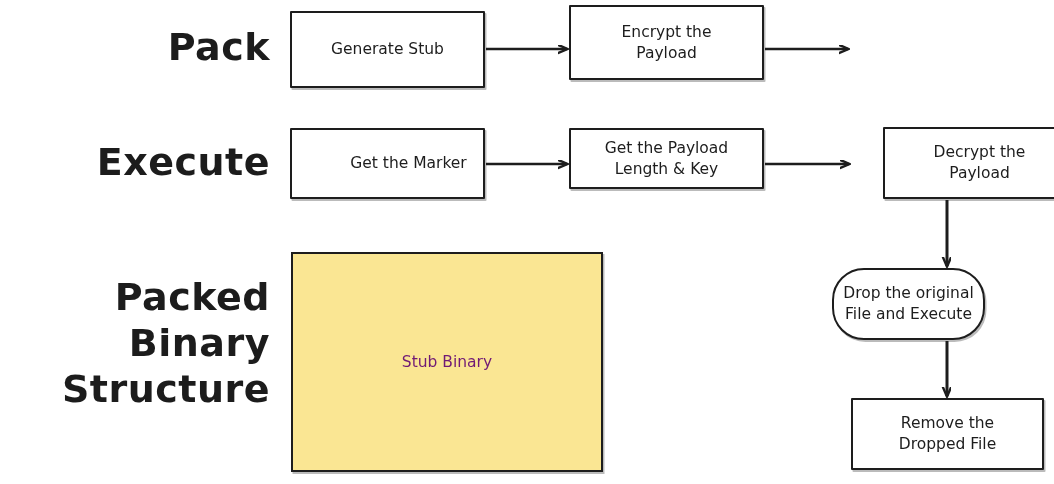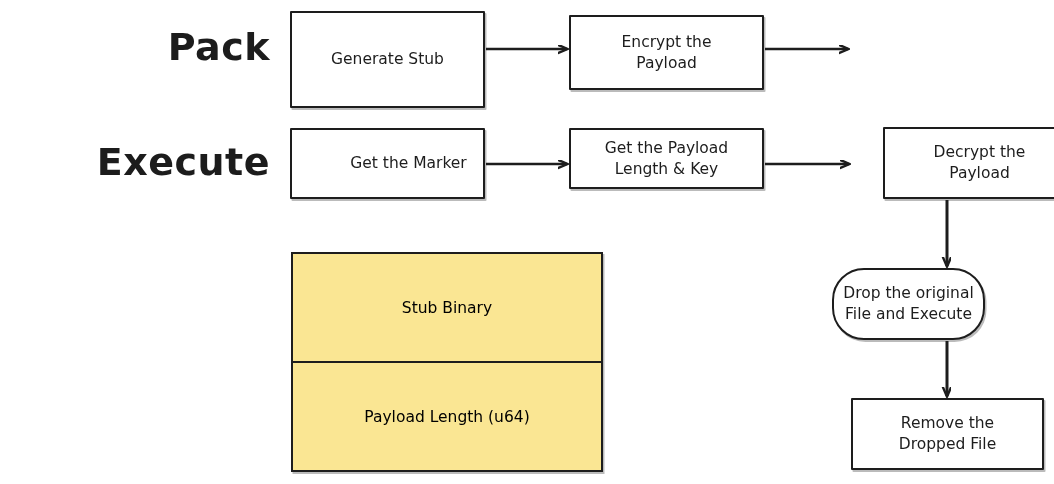--- a/index.html
+++ b/index.html
@@ -55,22 +55,22 @@
     font-family: "DejaVu Sans", sans-serif;
     font-size: 15.5px;
     line-height: 21px;
     color: #1d1d1d;
     white-space: pre-line;
     padding: 2px 6px;
     box-shadow: 1.5px 2px 0 rgba(30,30,30,0.30);
   }
 
   
-  #node-generate-stub   { left: 290px; top: 11px;  width: 195px; height: 97px; }
-  #node-encrypt-payload { left: 569px; top: 15px;  width: 195px; height: 75px; }
+  #node-generate-stub   { left: 290px; top: 11px;  width: 195px; height: 77px; }
+  #node-encrypt-payload { left: 569px; top: 5px;  width: 195px; height: 75px; }
   #node-embed-payload   { left: 850px; top: 11px;  width: 196px; height: 75px; }
 
   
   #node-get-marker      { left: 290px; top: 128px; width: 195px; height: 71px; padding-left: 48px; }
   #node-get-length-key  { left: 569px; top: 128px; width: 195px; height: 61px; }
   #node-decrypt-payload { left: 851px; top: 127px; width: 193px; height: 72px; margin-left: 32px; }
   #node-drop-execute    { left: 832px; top: 268px; width: 153px; height: 72px; border-radius: 32px; }
   #node-remove-dropped  { left: 851px; top: 398px; width: 193px; height: 72px; }
 
   
@@ -88,21 +88,21 @@
     box-shadow: 1.5px 2px 0 rgba(30,30,30,0.30);
   }
   .stack-row {
     flex: 1 1 0;
     display: flex;
     align-items: center;
     justify-content: center;
     text-align: center;
     font-family: "DejaVu Sans", sans-serif;
     font-size: 15.5px;
-    color: #000000;
+    color: #701a75;
     border-bottom: 2.5px solid #1d1d1d;
     background: #fae693;
   }
   .stack-row:last-child { border-bottom: none; }
 
   
   #connectors {
     position: absolute;
     left: 0; top: 0;
     width: 1054px;
@@ -129,20 +129,23 @@
     <line x1="765" y1="164" x2="849" y2="164" stroke="#1d1d1d" stroke-width="2.6" marker-end="url(#arrowhead)"></line>
 
     <line x1="947" y1="200" x2="947" y2="266" stroke="#1d1d1d" stroke-width="3" marker-end="url(#arrowhead)"></line>
     <line x1="947" y1="341" x2="947" y2="396" stroke="#1d1d1d" stroke-width="3" marker-end="url(#arrowhead)"></line>
   </svg>
 
   <div class="section-label" id="label-pack">Pack</div>
 
   <div class="section-label" id="label-execute">Execute</div>
 
+  <div class="section-label" id="label-packed">Packed
+Binary
+Structure</div>
 
   <div class="node" id="node-generate-stub">Generate Stub</div>
 
   <div class="node" id="node-encrypt-payload">Encrypt the
 Payload</div>
 
 
   <div class="node" id="node-get-marker">Get the Marker</div>
 
   <div class="node" id="node-get-length-key">Get the Payload
@@ -152,16 +155,15 @@
 Payload</div>
 
   <div class="node" id="node-drop-execute">Drop the original
 File and Execute</div>
 
   <div class="node" id="node-remove-dropped">Remove the
 Dropped File</div>
 
   <div id="binary-stack">
     <div class="stack-row">Stub Binary</div>
-    <div class="stack-row">Payload Length (u64)</div>
   </div>
 
 </div>
 
 </body></html>

